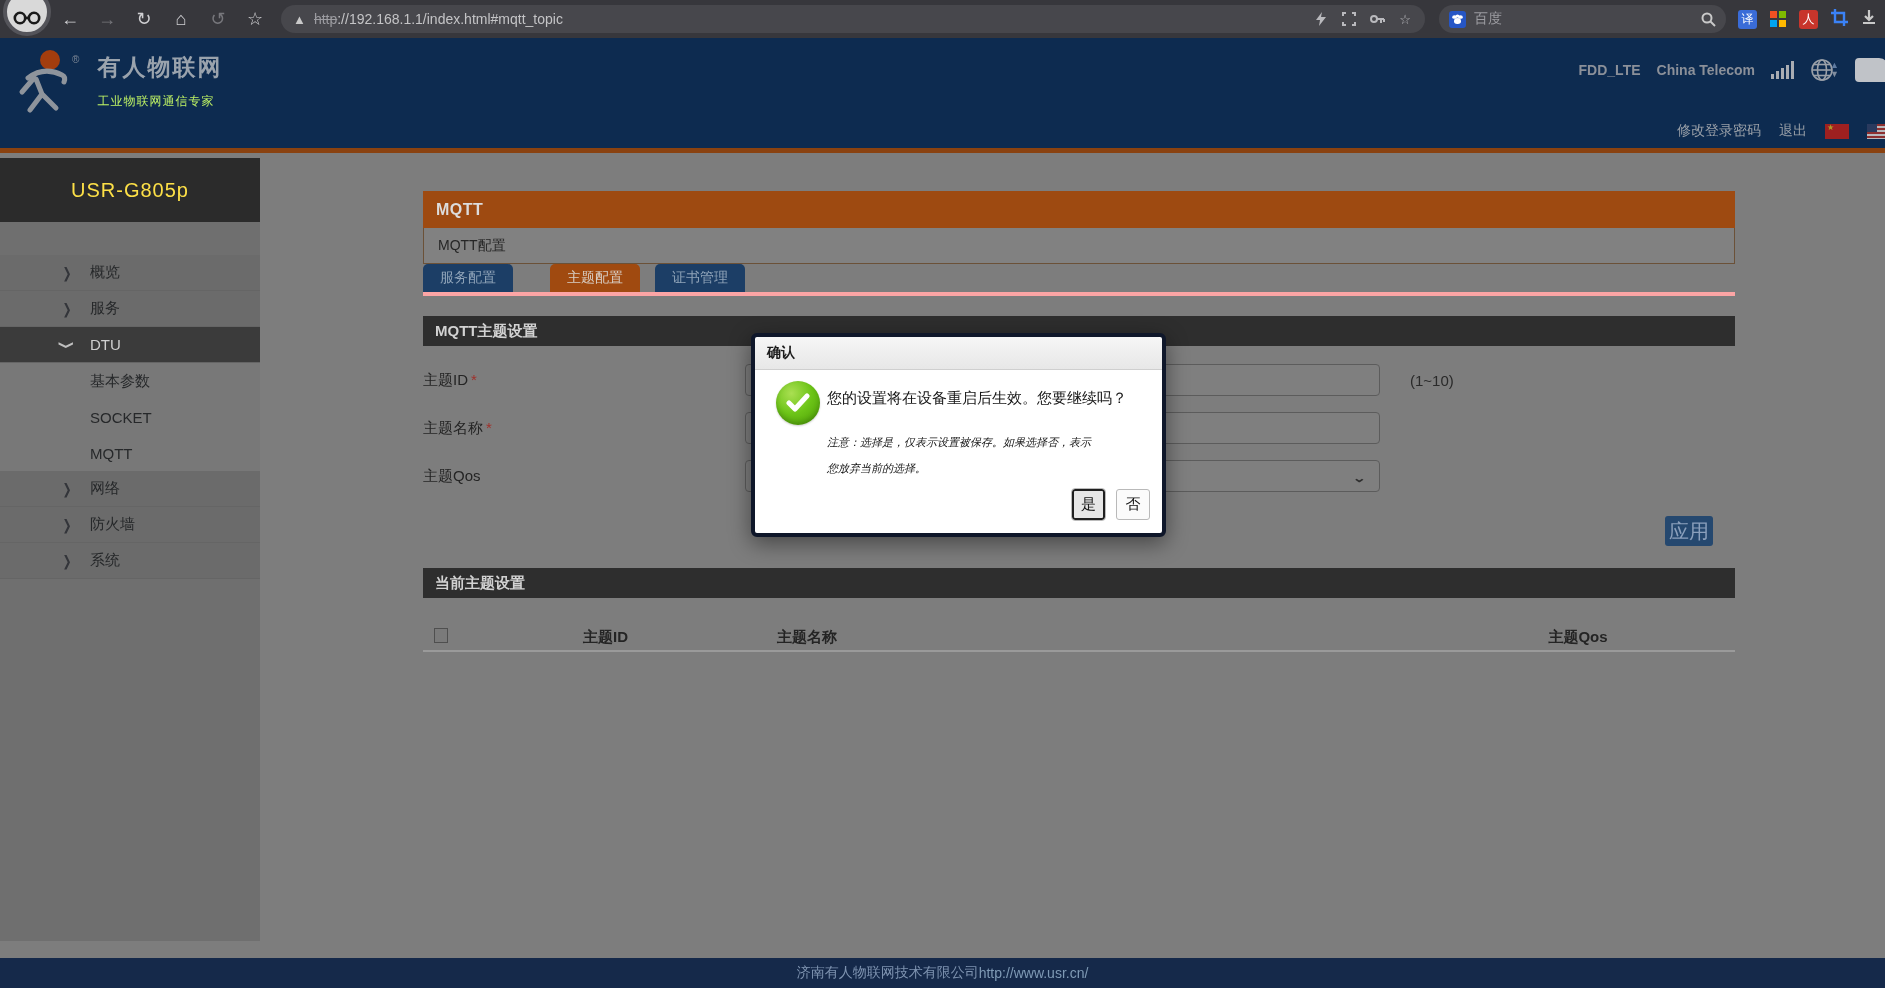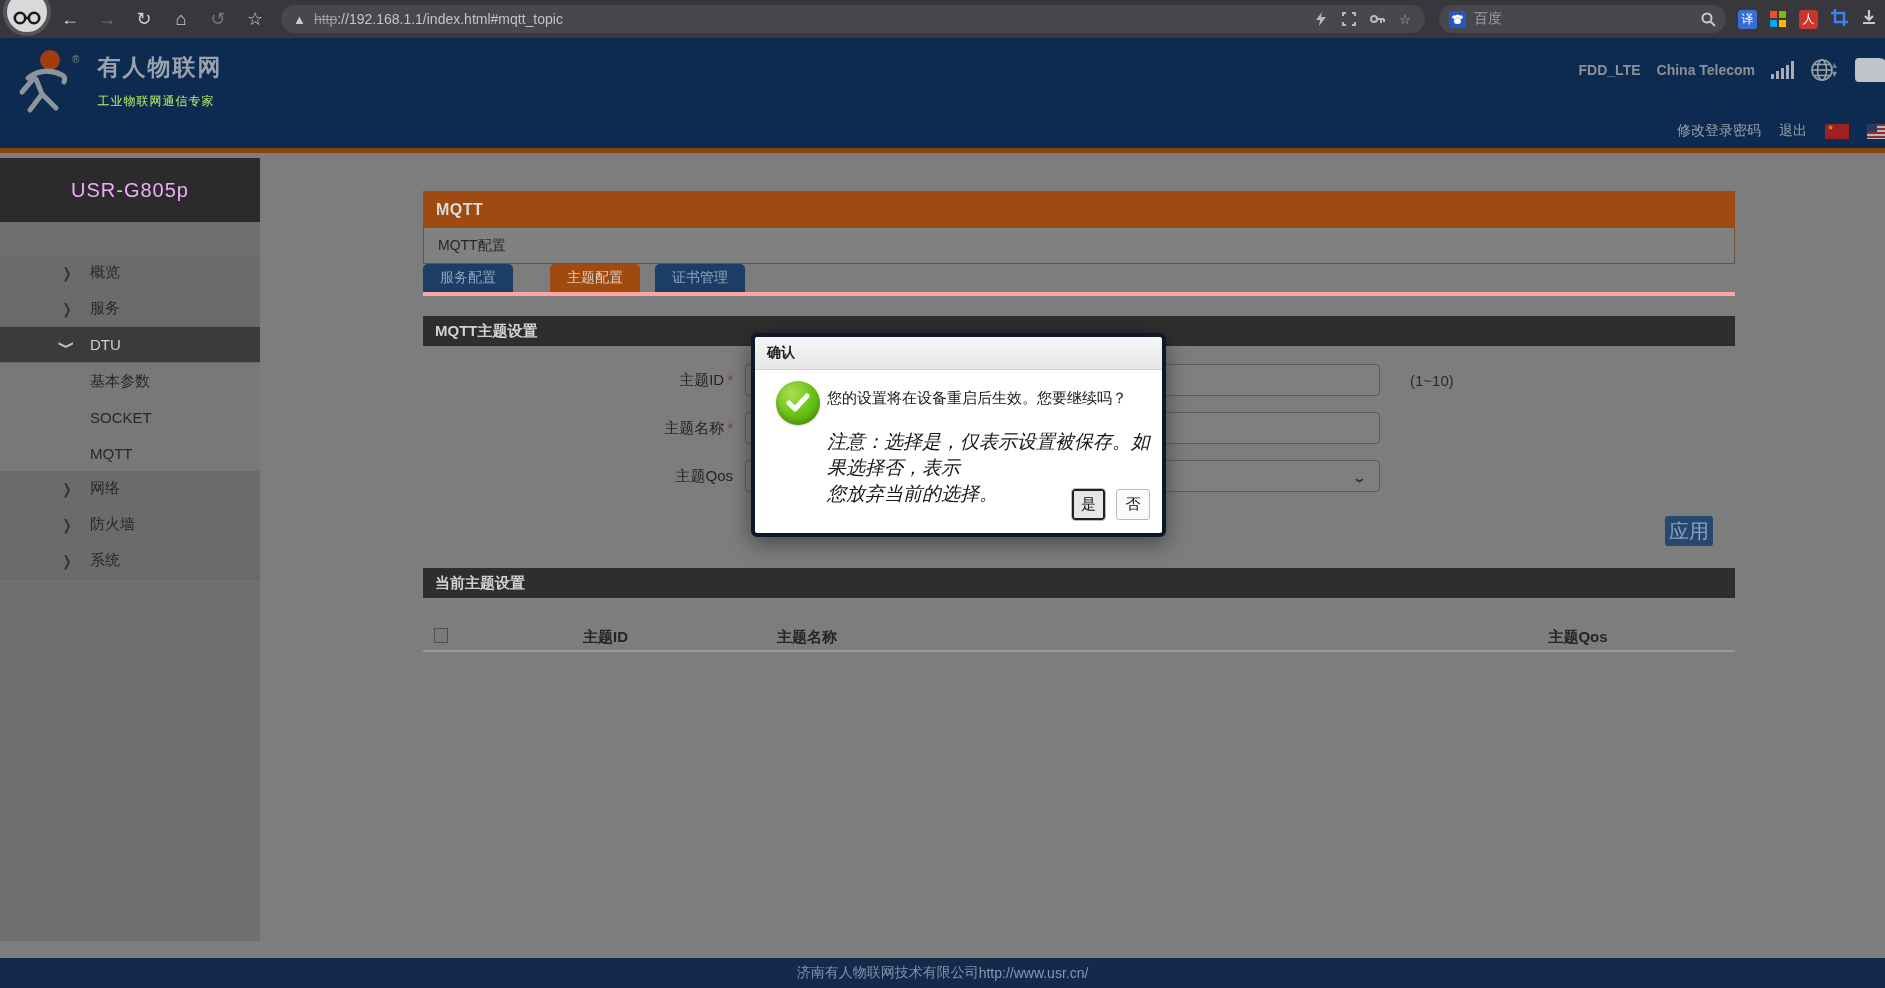--- a/index.html
+++ b/index.html
@@ -45,21 +45,21 @@
   .updown .u { color:#5f7ba0; } .updown .d { color:#7f8c9e; }
   .simcard { width:34px; height:24px; background:#c0c3c8; border-radius:4px 10px 4px 4px; margin-right:-14px; }
   .acct { position:absolute; right:8px; bottom:8px; display:flex; align-items:center; gap:18px; font-size:14px; color:#9aa0a8; }
   .flag-cn { width:24px; height:15px; background:#9e2020; position:relative; }
   .flag-cn::after { content:"★"; position:absolute; left:2px; top:-1px; font-size:8px; color:#b09a28; }
   .flag-us { width:22px; height:15px; margin-right:-12px; background:repeating-linear-gradient(#8d2f2f 0 2px,#b8b8bc 2px 4px); position:relative; }
   .flag-us::after { content:""; position:absolute; left:0; top:0; width:10px; height:8px; background:#2a3a5e; }
 
   
   .sidebar { position:absolute; left:0; top:120px; width:260px; height:783px; background:#6f6f6f; }
-  .devname { height:64px; background:#2b2b2b; color:#f0abfc; font-size:20px; display:flex; align-items:center; justify-content:center; letter-spacing:1px; }
+  .devname { height:64px; background:#2b2b2b; color:#fde047; font-size:20px; display:flex; align-items:center; justify-content:center; letter-spacing:1px; }
   .menu { margin-top:33px; }
   .mi { height:36px; display:flex; align-items:center; padding-left:62px; font-size:15px; color:#26282a; background:#6b6b6b; border-bottom:1px solid #656565; cursor:pointer; position:relative; }
   .mi .chev { position:absolute; left:62px; font-size:12px; color:#33353a; transform:scale(.9,1.2); }
   .mi .lbl { margin-left:28px; }
   .mi.sub { background:#787878; border-bottom:none; padding-left:90px; }
   .mi.sub .lbl { margin-left:0; }
   .mi.sel { background:#3b3b3b; color:#cfcfcf; }
   .mi.sel .chev { color:#bfbfbf; }
 
   
@@ -68,21 +68,21 @@
   .titlebar { height:37px; background:#9e4a11; color:#dcdcdc; font-weight:bold; font-size:16px; display:flex; align-items:center; padding-left:13px; letter-spacing:.5px; }
   .subpanel { height:36px; background:#818181; border:1px solid #6b5138; border-top:none; display:flex; align-items:center; padding-left:14px; font-size:14px; color:#262626; }
   .tabs { display:flex; border-bottom:4px solid #fca5a5; }
   .tab { height:28px; padding:0 17px; display:flex; align-items:center; font-size:14px; border-radius:5px 5px 0 0; background:#1c3e66; color:#8fa3b8; cursor:pointer; }
   .tab.t1 { margin-right:37px; }
   .tab.t2 { margin-right:15px; }
   .tab.active { background:#a04a10; color:#d8cfc6; }
   .secbar { margin-top:20px; height:30px; background:#2e2e2e; color:#d2d2d2; font-weight:bold; font-size:15px; display:flex; align-items:center; padding-left:12px; }
   .form { margin-top:18px; }
   .frow { display:flex; align-items:center; margin-bottom:16px; }
-  .flabel { width:322px; text-align:right; padding-right:12px; font-size:15px; color:#242424; }
+  .flabel { width:322px; padding-right:12px; font-size:15px; color:#242424; }
   .req { color:#a1302a; margin-left:3px; }
   .finput { width:635px; height:32px; background:#7f7f7f; border:1px solid #5c5c5c; border-radius:4px; }
   .fselect { width:635px; height:32px; background:#7f7f7f; border:1px solid #5c5c5c; border-radius:4px; position:relative; }
   .fselect .chevd { position:absolute; right:14px; top:9px; color:#2f2f2f; font-size:13px; font-weight:bold; transform:scale(1.3,.9); }
   .fhint { margin-left:30px; font-size:15px; color:#2a2a2a; }
   .btnrow { display:flex; justify-content:flex-end; padding-right:22px; margin-top:24px; }
   .btn-apply { width:48px; height:30px; background:#25486f; color:#8ba0bc; border:none; border-radius:3px; font-size:20px; cursor:pointer; }
   .thead { margin-top:28px; height:26px; position:relative; border-bottom:2px solid #9a9a9a; }
   .thead .cb { position:absolute; left:11px; top:2px; width:14px; height:15px; background:#7a7a7a; border:1px solid #4f4f4f; }
   .th { position:absolute; top:2px; font-size:15px; font-weight:bold; color:#242424; }
@@ -92,21 +92,21 @@
 
   
   .footer { position:absolute; left:0; bottom:0; width:1885px; height:30px; background:#15294a; display:flex; align-items:center; justify-content:center; font-size:14px; color:#7e93b0; z-index:5; }
   .footer a { color:#7f9ab5; text-decoration:none; }
 
   
   .dialog { position:absolute; left:751px; top:295px; width:415px; height:204px; background:#fff; border:4px solid #0f172a; border-radius:6px; box-shadow:0 6px 22px rgba(0,0,0,.45); z-index:40; }
   .dlg-title { height:33px; background:linear-gradient(#f6f6f6,#e7e7e7); border-bottom:1px solid #cfcfcf; border-radius:5px 5px 0 0; display:flex; align-items:center; padding-left:12px; font-size:14px; font-weight:bold; color:#1c1c1c; }
   .dlg-ok { position:absolute; left:21px; top:44px; width:44px; height:44px; border-radius:50%; background:radial-gradient(circle at 35% 28%, #aadf52, #6cc417 48%, #4c9e06 95%); box-shadow:inset 0 -3px 5px rgba(0,0,0,.18), 0 1px 2px rgba(0,0,0,.2); display:flex; align-items:center; justify-content:center; }
   .dlg-msg { position:absolute; left:72px; top:52px; width:330px; font-size:15px; color:#151515; }
-  .dlg-note { position:absolute; left:72px; top:92px; width:330px; font-size:19px; font-style:italic; color:#151515; line-height:26px; }
+  .dlg-note { position:absolute; left:72px; top:92px; width:330px; font-size:11px; font-style:italic; color:#151515; line-height:26px; }
   .dlg-btn { position:absolute; bottom:13px; height:31px; font-size:15px; color:#111; border-radius:3px; cursor:pointer; display:flex; align-items:center; justify-content:center; }
   .dlg-yes { right:57px; width:33px; background:#e6e6e6; border:2px solid #1f1f1f; outline:1px solid #bbb; }
   .dlg-no { right:12px; width:34px; background:#fbfbfb; border:1px solid #b9b9b9; }
 </style>
 </head>
 <body>
 
 <div class="chrome">
   <div class="avatar">
     <svg width="30" height="14" viewBox="0 0 30 14">

